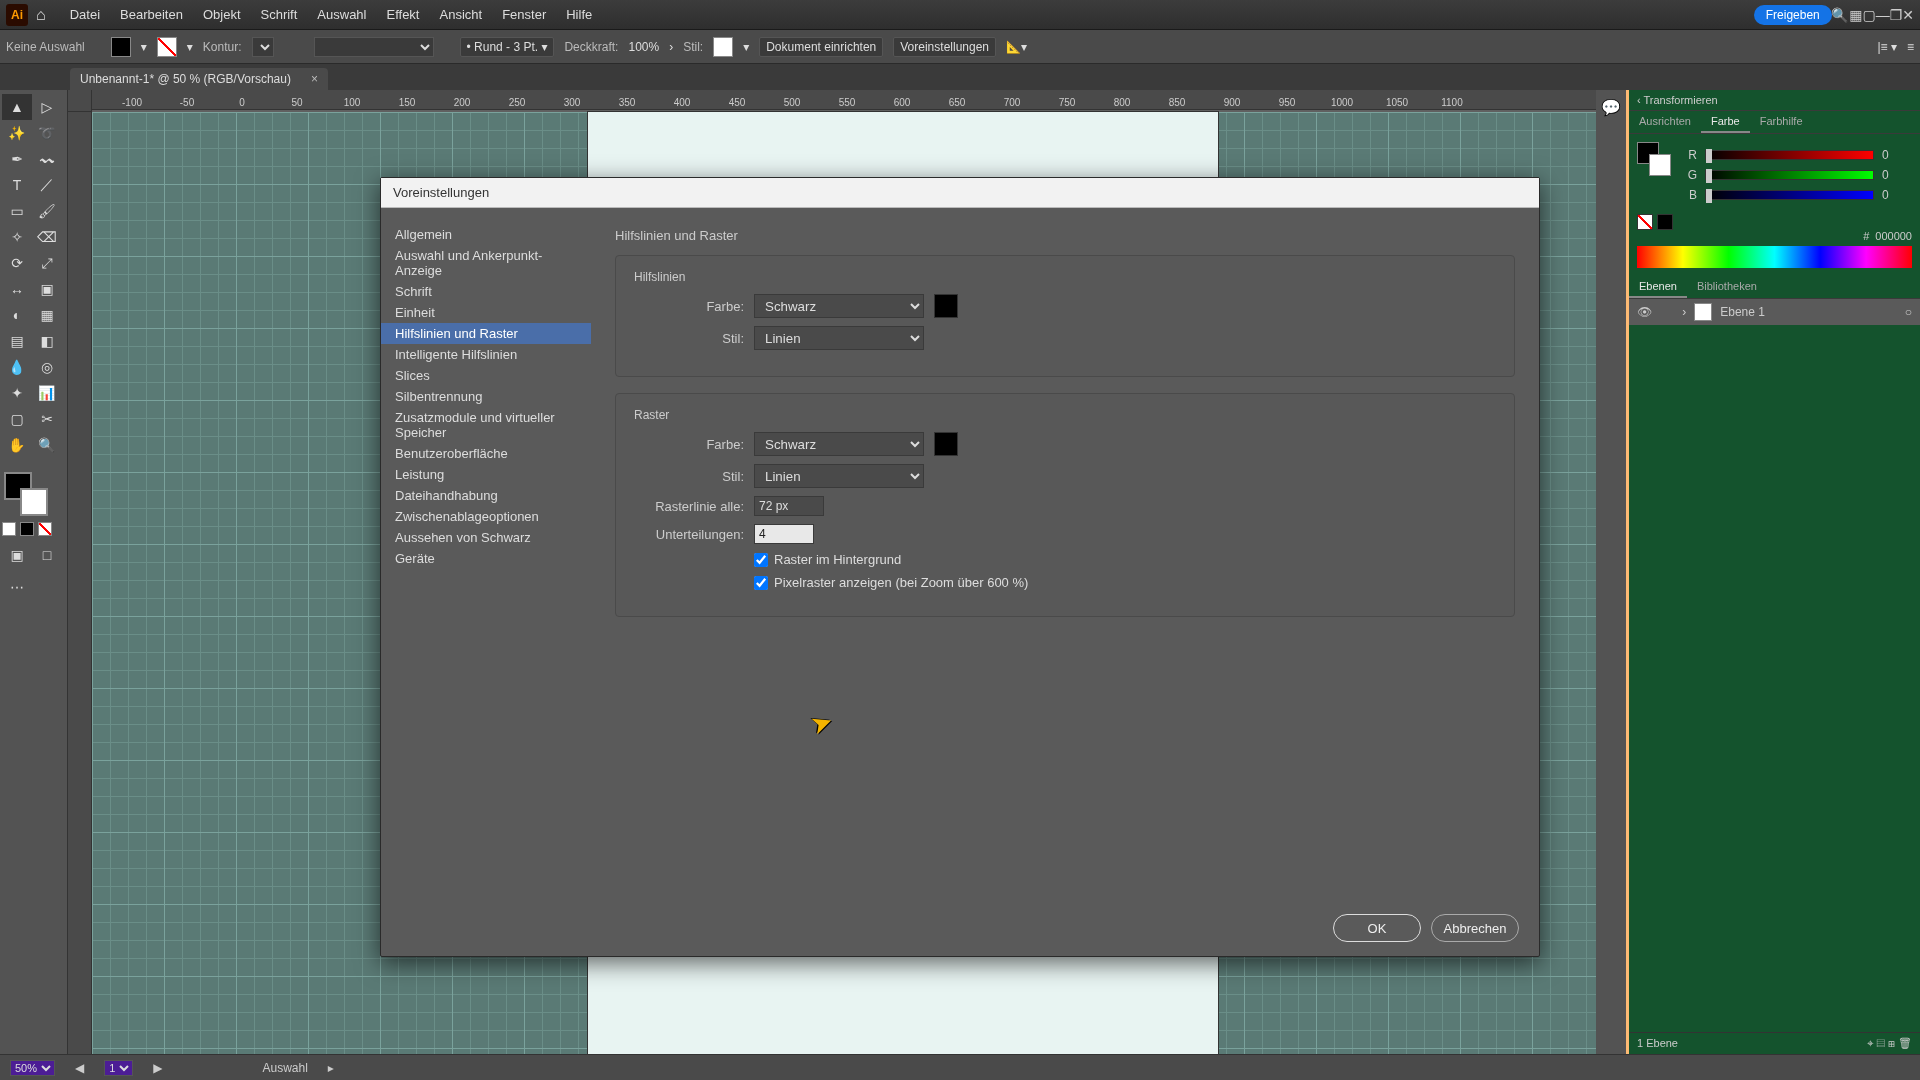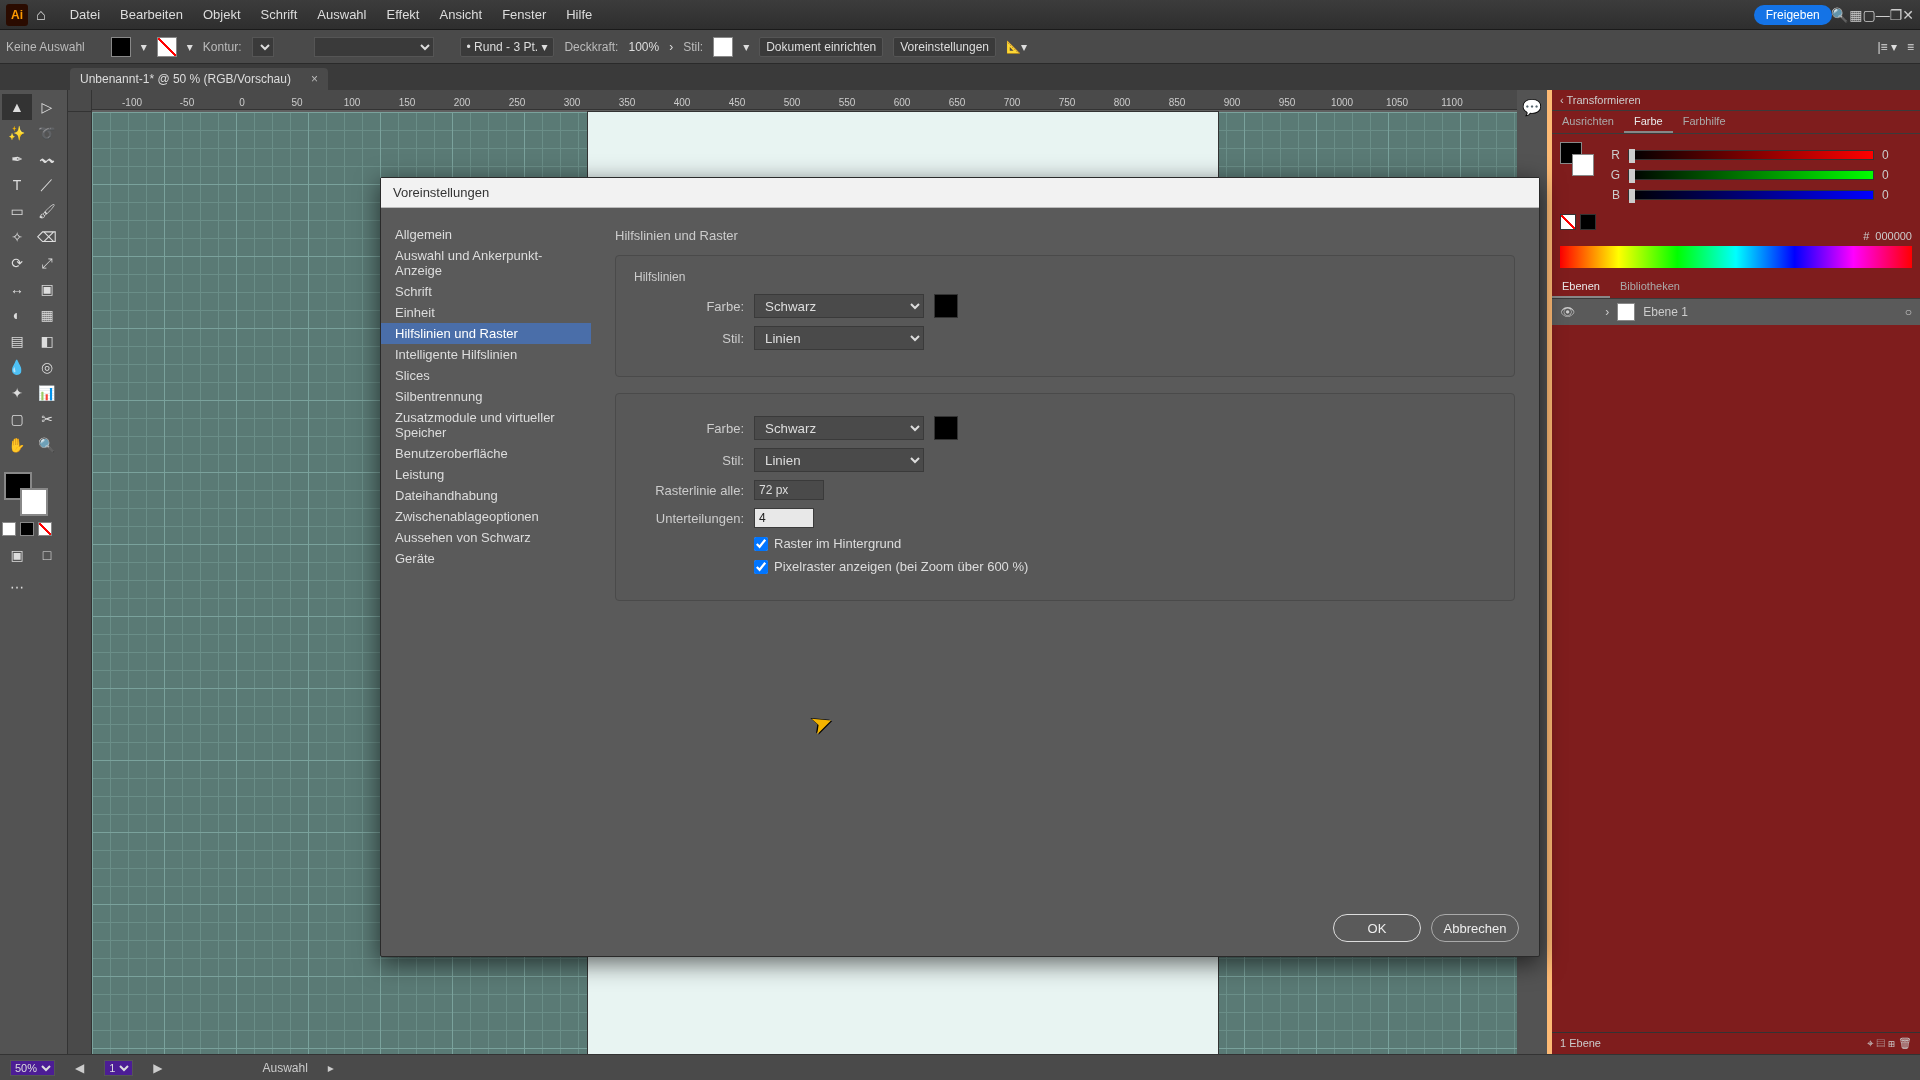--- a/index.html
+++ b/index.html
@@ -58,21 +58,21 @@
     linear-gradient(#6a8e88 1px, transparent 1px),
     linear-gradient(90deg, #6a8e88 1px, transparent 1px);
   background-size: 72px 72px, 72px 72px, 18px 18px, 18px 18px;
 }
 .artboard { position: absolute; background: #e8f4f2; box-shadow: 0 0 0 1px #333; }
 .artboard.top { left: 520px; top: 22px; width: 630px; height: 80px; }
 .artboard.bot { left: 520px; bottom: 0; width: 630px; height: 120px; }
 
 
 .rightcol { width: 30px; background: #535353; display: flex; flex-direction: column; align-items: center; padding-top: 8px; color: #ccc; }
-.rightpanels { width: 373px; background: #7f1d1d; border-left: 5px solid #fdba74; display: flex; flex-direction: column; font-size: 12px; color: #ccc; }
+.rightpanels { width: 294px; background: #14532d; border-left: 3px solid #fdba74; display: flex; flex-direction: column; font-size: 12px; color: #ccc; }
 .panel-hdr { display: flex; gap: 0; border-bottom: 1px solid #3a3a3a; font-size: 11px; }
 .panel-hdr .ptab { padding: 4px 10px; color: #aaa; }
 .panel-hdr .ptab.active { color: #e8e8e8; border-bottom: 2px solid #888; }
 .transform-mini { padding: 4px 8px; font-size: 11px; color: #ccc; border-bottom: 1px solid #3a3a3a; }
 .color-panel { padding: 8px; }
 .color-panel .fsicon { width: 36px; height: 36px; position: relative; float: left; margin-right: 10px; }
 .color-panel .fsicon .ff { position: absolute; width: 22px; height: 22px; background: #000; border: 1px solid #888; }
 .color-panel .fsicon .ss { position: absolute; left: 12px; top: 12px; width: 22px; height: 22px; background: #fff; border: 1px solid #888; }
 .color-panel .sliders { overflow: hidden; }
 .slider-row { display: flex; align-items: center; gap: 8px; margin: 6px 0; }
@@ -382,20 +382,21 @@
           <select><option>Schwarz</option></select>
           <div class="colorbox"></div>
         </div>
         <div class="row">
           <span class="rlab">Stil:</span>
           <select><option>Linien</option></select>
         </div>
       </div>
 
       <div class="group">
+        <div class="grp-title">Raster</div>
         <div class="row">
           <span class="rlab">Farbe:</span>
           <select><option>Schwarz</option></select>
           <div class="colorbox"></div>
         </div>
         <div class="row">
           <span class="rlab">Stil:</span>
           <select><option>Linien</option></select>
         </div>
         <div class="row">

